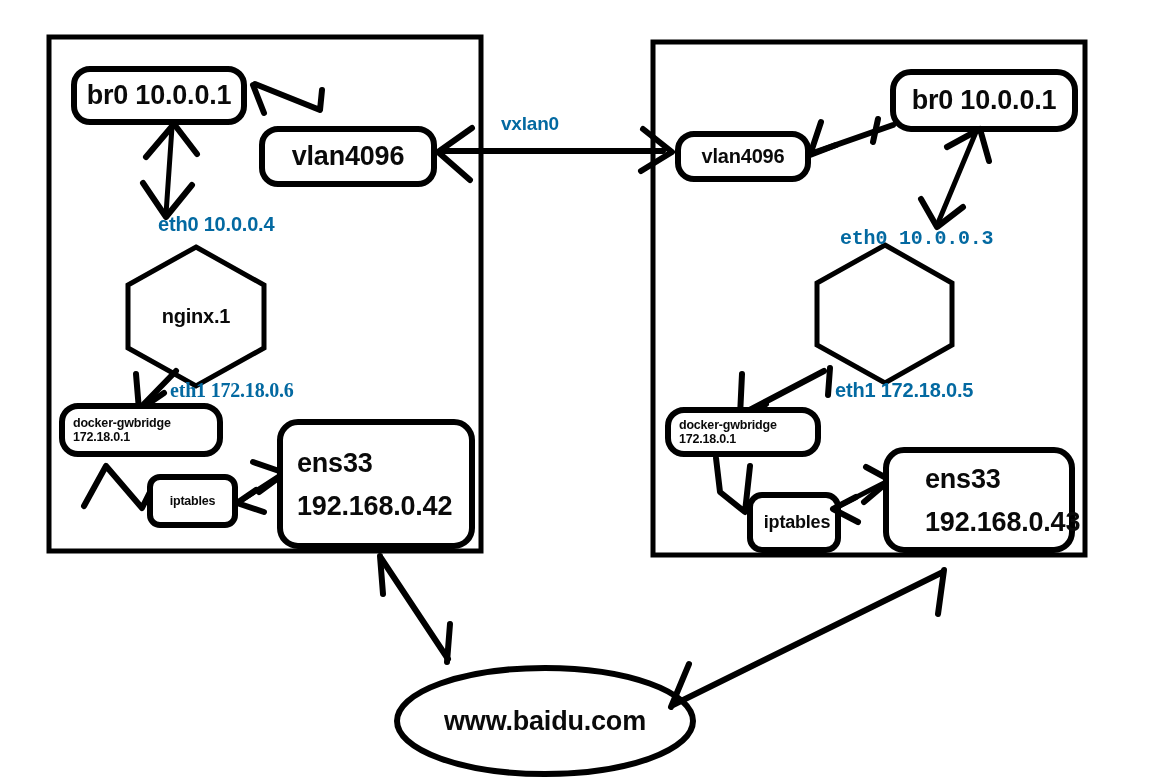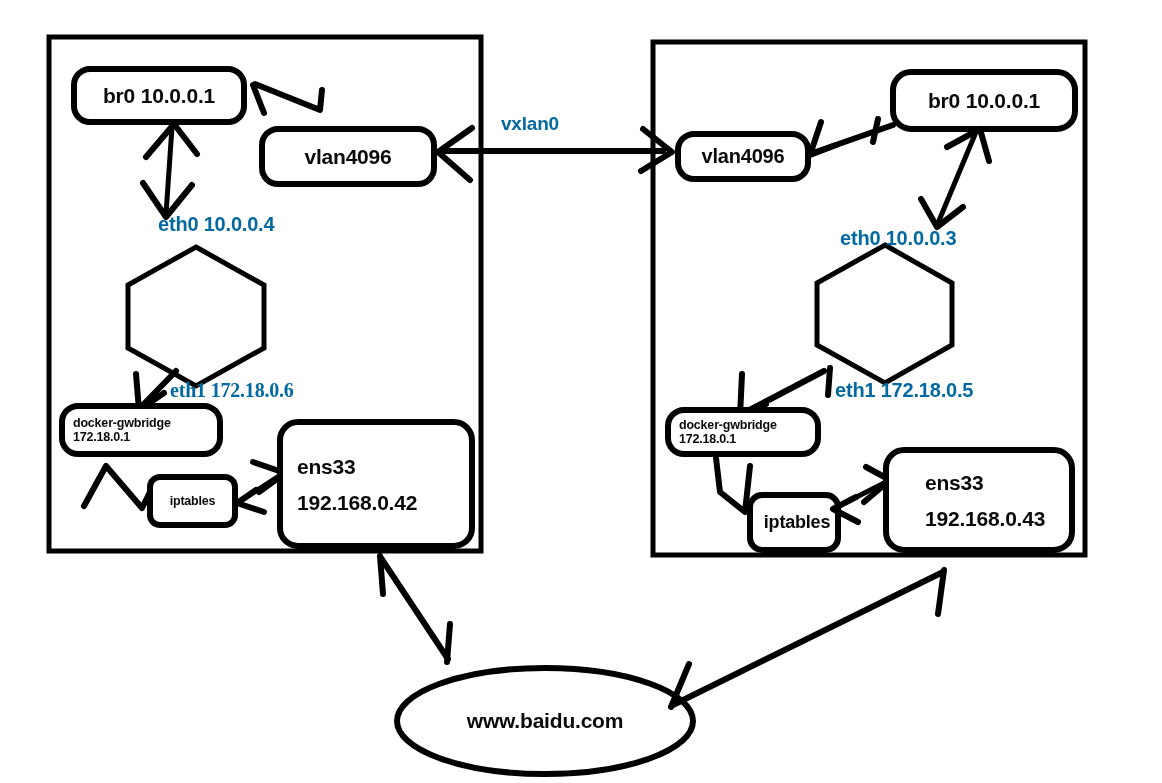--- a/index.html
+++ b/index.html
@@ -45,21 +45,21 @@
     white-space: nowrap;
     pointer-events: none;
     letter-spacing: -0.2px;
   }
   .node-text.left-align {
     align-items: flex-start;
     justify-content: center;
   }
   .t18 { font-size: 19px; }
   .t19 { font-size: 20px; }
-  .t20 { font-size: 21px; text-align: center; }
+  .t20 { font-size: 27px; text-align: center; }
   .t12 { font-size: 12.5px; }
   .t17 { font-size: 18px; }
 </style>
 </head>
 <body>
 
 <div id="canvas">
 
   <svg class="layer" viewBox="0 0 1162 783">
 
@@ -141,40 +141,41 @@
   </svg>
 
   <div class="label t18" style="left:501px; top:113px;">vxlan0</div>
 
   <div class="node-text t20" style="left:74px; top:69px; width:170px; height:53px;">br0 10.0.0.1</div>
 
   <div class="node-text t20" style="left:262px; top:129px; width:172px; height:55px;">vlan4096</div>
 
   <div class="label t19" style="left:158px; top:213px;">eth0 10.0.0.4</div>
 
+  <div class="node-text t19" style="left:128px; top:285px; width:136px; height:63px;">nginx.1</div>
 
   <div class="label t19" style="left:170px; top:379px;font-family:Liberation Serif, serif;">eth1 172.18.0.6</div>
 
   <div class="node-text left-align t12" style="left:73px; top:408px; width:146px; height:44px;">
     <span>docker-gwbridge</span>
     <span>172.18.0.1</span>
   </div>
 
   <div class="node-text t12" style="left:150px; top:477px; width:85px; height:48px;">iptables</div>
 
   <div class="node-text left-align t20" style="left:297px; top:438px; width:170px; height:94px; gap:12px;">
     <span>ens33</span>
     <span>192.168.0.42</span>
   </div>
 
   <div class="node-text t20" style="left:893px; top:72px; width:182px; height:57px;">br0 10.0.0.1</div>
 
   <div class="node-text t19" style="left:678px; top:134px; width:130px; height:45px;">vlan4096</div>
 
-  <div class="label t19" style="left:840px; top:227px;">eth0 10.0.0.3</div>
+  <div class="label t19" style="left:840px; top:227px;font-family:Liberation Mono, monospace;">eth0 10.0.0.3</div>
 
 
   <div class="label t19" style="left:835px; top:379px;">eth1 172.18.0.5</div>
 
   <div class="node-text left-align t12" style="left:679px; top:412px; width:140px; height:40px;">
     <span>docker-gwbridge</span>
     <span>172.18.0.1</span>
   </div>
 
   <div class="node-text t17" style="left:750px; top:495px; width:94px; height:55px;">iptables</div>

